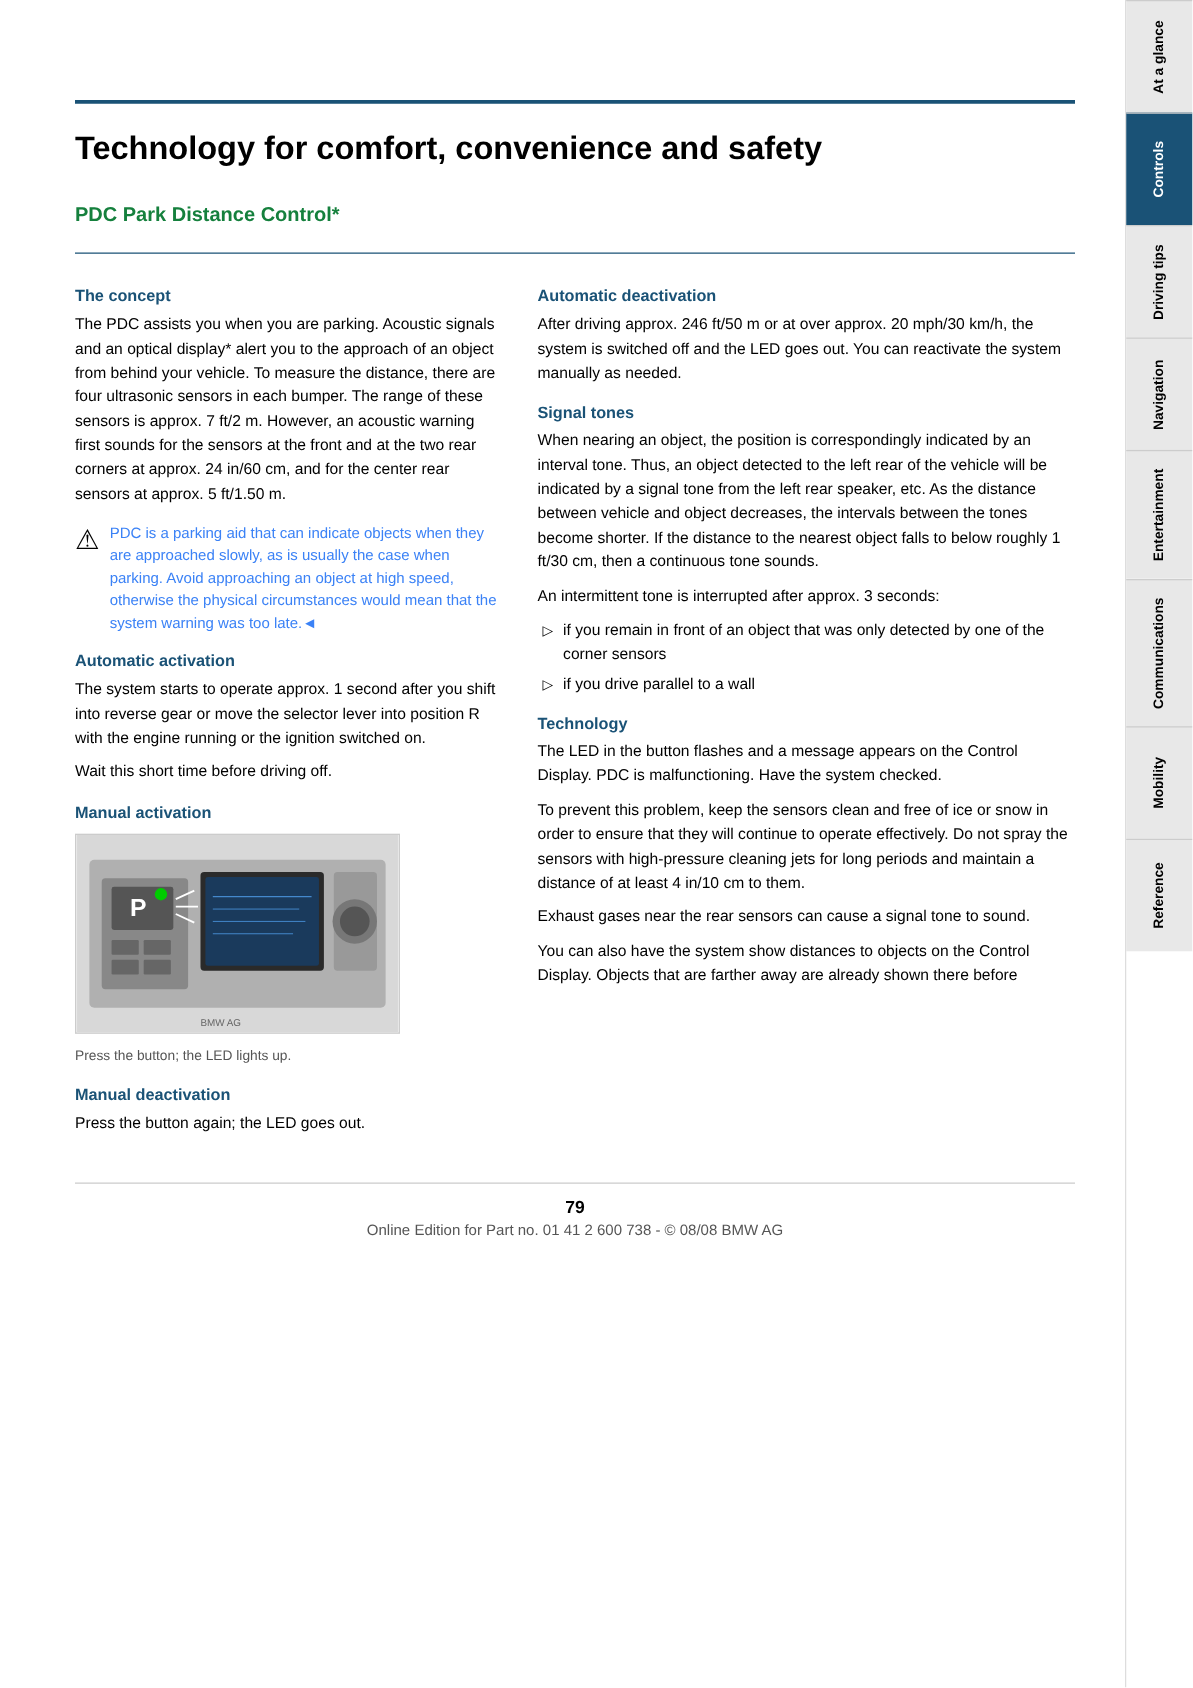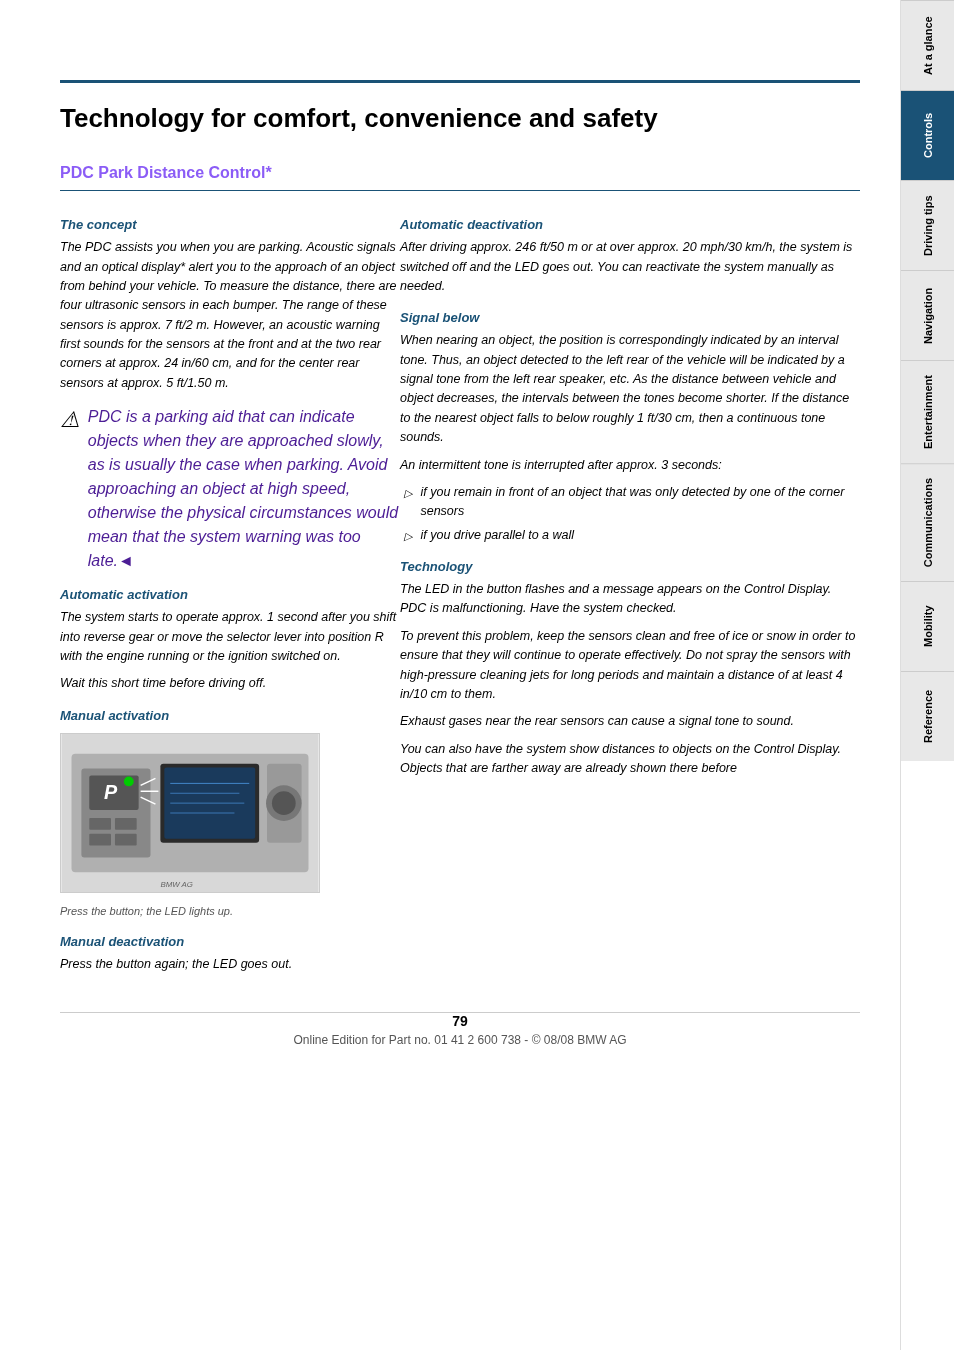--- a/index.html
+++ b/index.html
@@ -60,24 +60,24 @@
       margin-bottom: 30px;
       line-height: 1.2;
       border-top: 3px solid #1a5276;
       padding-top: 20px;
     }
 
     
     .section-title {
       font-size: 16px;
       font-weight: bold;
-      color: #8b5cf6;
+      color: #15803d;
       margin-bottom: 12px;
       border-bottom: 1px solid #1a5276;
-      padding-bottom: 8px;
+      padding-bottom: 20px;
     }
 
     
     .subsection-heading {
       font-size: 13px;
       font-weight: bold;
       color: #1a5276;
       margin-bottom: 6px;
       margin-top: 14px;
     }
@@ -86,21 +86,21 @@
     .body-text {
       font-size: 12.5px;
       line-height: 1.55;
       color: #000;
       margin-bottom: 8px;
     }
 
     
     .two-col {
       display: flex;
-      font-style: italic;
+      gap: 30px;
     }
 
     .col-left {
       flex: 1;
       max-width: 340px;
     }
 
     .col-right {
       flex: 1;
     }
@@ -114,23 +114,23 @@
     }
 
     .warning-icon {
       font-size: 22px;
       color: #000;
       flex-shrink: 0;
       margin-top: 2px;
     }
 
     .warning-text {
-      font-size: 16px;
+      font-size: 12px;
       line-height: 1.5;
-      color: #4c1d95;
+      color: #3b82f6;
     }
 
     
     .car-image {
       width: 260px;
       height: 160px;
       background: #f0f0f0;
       border: 1px solid #ccc;
       margin: 10px 0;
       display: flex;
@@ -171,20 +171,21 @@
       flex-shrink: 0;
     }
 
     
     .footer {
       text-align: center;
       margin-top: 30px;
       font-size: 12px;
       color: #555;
       border-top: 1px solid #ccc;
+      padding-top: 10px;
     }
 
     .page-number {
       font-size: 14px;
       font-weight: bold;
       color: #000;
       margin-bottom: 4px;
     }
 
     .image-caption {
@@ -264,21 +265,21 @@
       <div class="subsection-heading">Manual deactivation</div>
       <p class="body-text">Press the button again; the LED goes out.</p>
 
     </div>
 
     <div class="col-right">
 
       <div class="subsection-heading">Automatic deactivation</div>
       <p class="body-text">After driving approx. 246 ft/50 m or at over approx. 20 mph/30 km/h, the system is switched off and the LED goes out. You can reactivate the system manually as needed.</p>
 
-      <div class="subsection-heading">Signal below</div>
+      <div class="subsection-heading">Signal tones</div>
       <p class="body-text">When nearing an object, the position is correspondingly indicated by an interval tone. Thus, an object detected to the left rear of the vehicle will be indicated by a signal tone from the left rear speaker, etc. As the distance between vehicle and object decreases, the intervals between the tones become shorter. If the distance to the nearest object falls to below roughly 1 ft/30 cm, then a continuous tone sounds.</p>
       <p class="body-text">An intermittent tone is interrupted after approx. 3 seconds:</p>
 
       <ul class="bullet-list">
         <li>
           <span>if you remain in front of an object that was only detected by one of the corner sensors</span>
         </li>
         <li>
           <span>if you drive parallel to a wall</span>
         </li>

